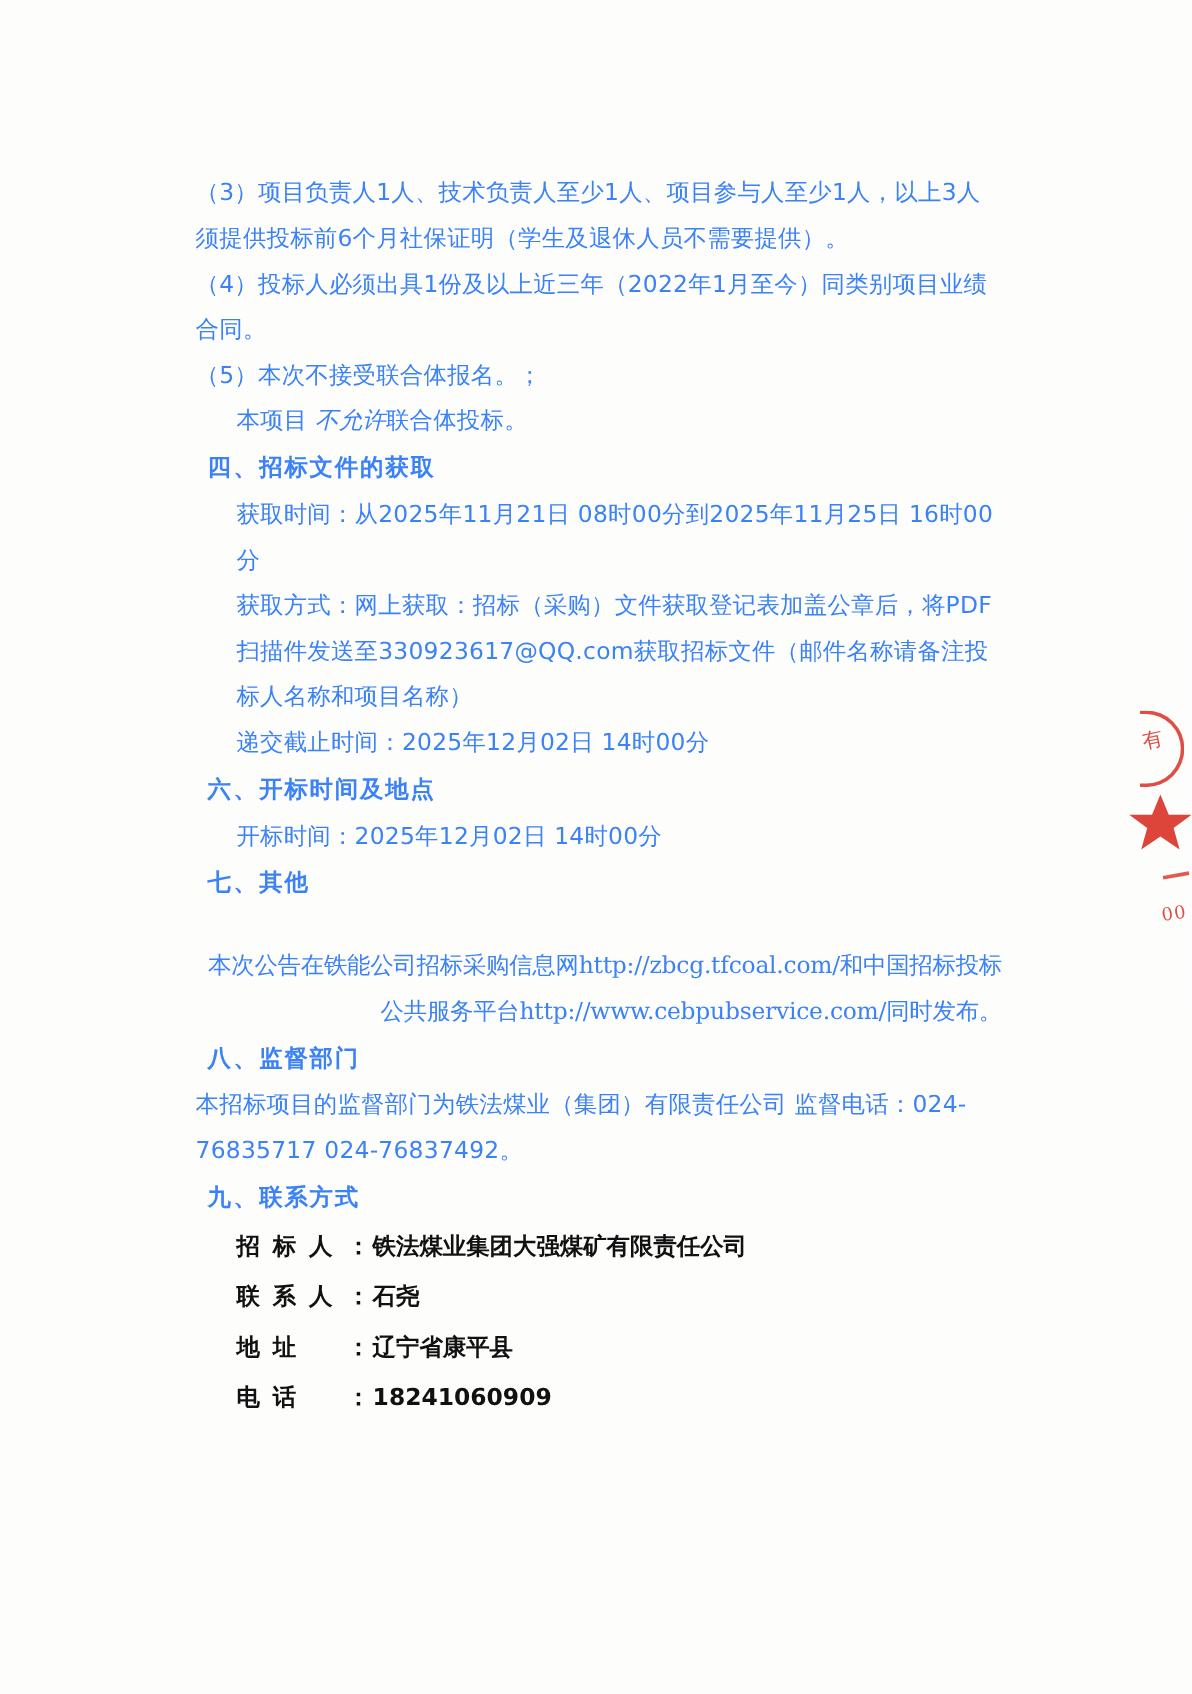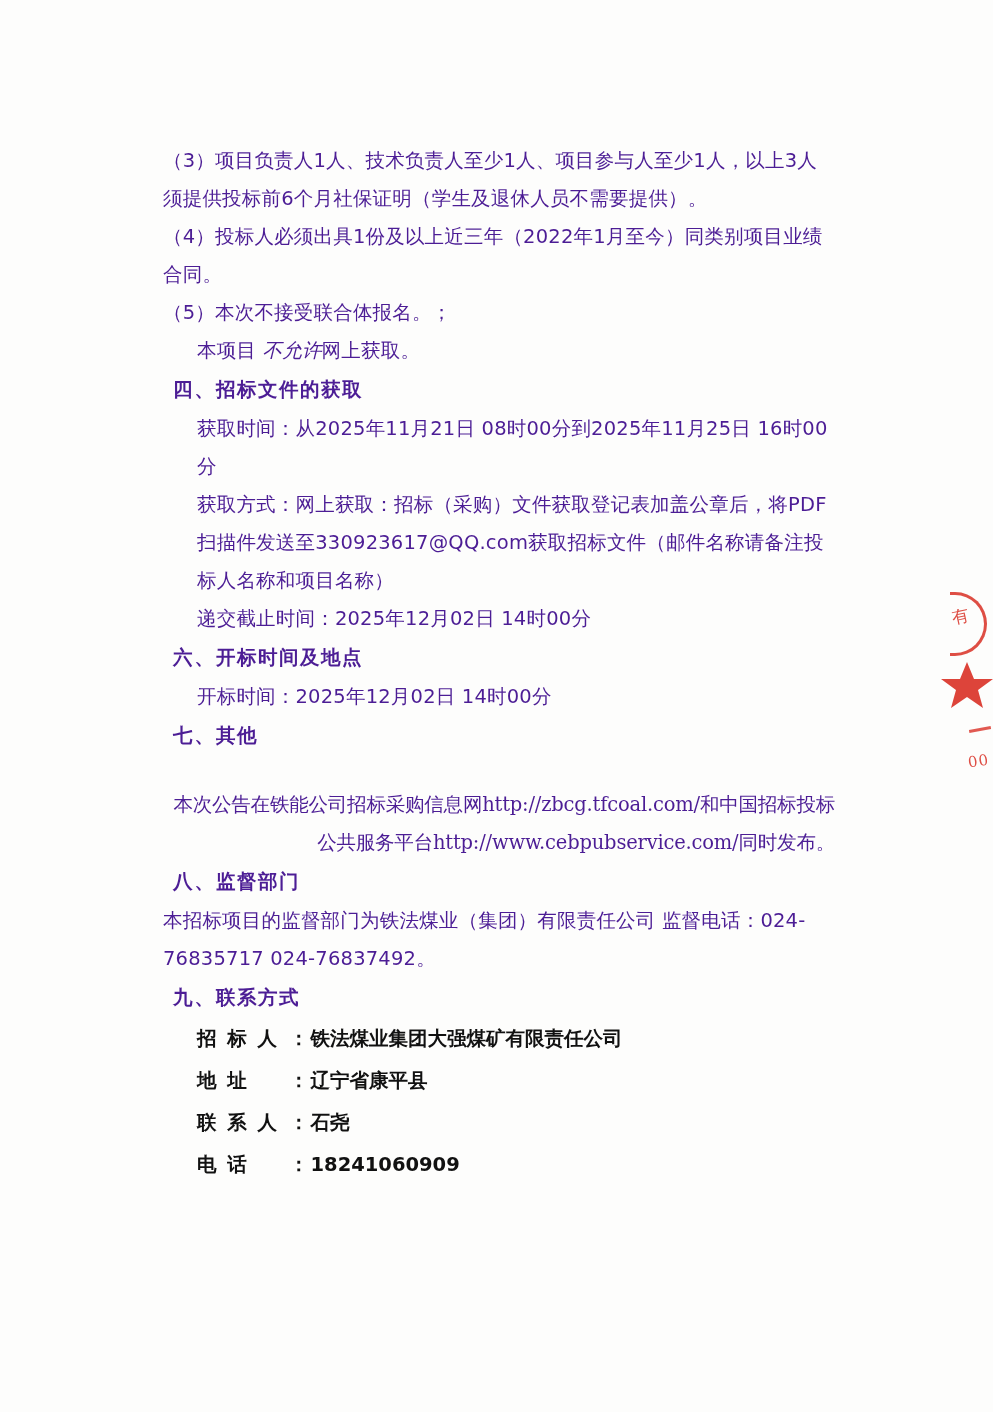--- a/index.html
+++ b/index.html
@@ -23,21 +23,21 @@
     position: absolute;
     left: 163px;
     top: 142px;
     width: 672px;
   }
   p {
     margin: 0;
     font-size: 19.5px;
     line-height: 38px;
     letter-spacing: 0.2px;
-    color: #4c1d95;
+    color: #3b82f6;
   }
   .indent1 { text-indent: 0; }
   .heading {
     font-weight: bold;
     padding-left: 10px;
     letter-spacing: 1.5px;
     font-size: 19.5px;
     line-height: 40px;
   }
   .heading .hnum { letter-spacing: 2px; }
@@ -126,21 +126,21 @@
 <body>
 
 <div class="page">
 
   <div class="doc-body">
 
     <p class="indent1">（3）项目负责人1人、技术负责人至少1人、项目参与人至少1人，以上3人须提供投标前6个月社保证明（学生及退休人员不需要提供）。</p>
     <p class="indent1">（4）投标人必须出具1份及以上近三年（2022年1月至今）同类别项目业绩合同。</p>
     <p class="indent1">（5）本次不接受联合体报名。；</p>
 
-    <p class="sub"><span>本项目 </span><span class="italic-em">不允许</span><span>网上获取。</span></p>
+    <p class="sub"><span>本项目 </span><span class="italic-em">不允许</span><span>联合体投标。</span></p>
 
     <p class="heading"><span class="hnum">四、</span><span>招标文件的获取</span></p>
     <p class="sub">获取时间：从2025年11月21日  08时00分到2025年11月25日  16时00分</p>
     <p class="sub">获取方式：网上获取：招标（采购）文件获取登记表加盖公章后，将PDF扫描件发送至330923617@QQ.com获取招标文件（邮件名称请备注投标人名称和项目名称）</p>
 
     <p class="sub">递交截止时间：2025年12月02日  14时00分</p>
 
     <p class="heading"><span class="hnum">六、</span><span>开标时间及地点</span></p>
     <p class="sub">开标时间：2025年12月02日  14时00分</p>
 
@@ -151,23 +151,23 @@
     <p class="hang mono-ish">本次公告在铁能公司招标采购信息网http://zbcg.tfcoal.com/和中国招标投标公共服务平台http://www.cebpubservice.com/同时发布。</p>
 
     <p class="heading"><span class="hnum">八、</span><span>监督部门</span></p>
     <p class="indent1">本招标项目的监督部门为铁法煤业（集团）有限责任公司  监督电话：024-76835717 024-76837492。</p>
 
     <p class="heading"><span class="hnum">九、</span><span>联系方式</span></p>
 
     <div>
       <span class="contact-line"><span class="contact-label tight">招  标  人</span><span class="contact-sep">：</span><span>铁法煤业集团大强煤矿有限责任公司</span></span>
 
+      <span class="contact-line"><span class="contact-label tight">联  系  人</span><span class="contact-sep">：</span><span>石尧</span></span>
+
       <span class="contact-line"><span class="contact-label tight">地      址</span><span class="contact-sep">：</span><span>辽宁省康平县</span></span>
-
-      <span class="contact-line"><span class="contact-label tight">联  系  人</span><span class="contact-sep">：</span><span>石尧</span></span>
 
       <span class="contact-line"><span class="contact-label tight">电      话</span><span class="contact-sep">：</span><span>18241060909</span></span>
     </div>
 
   </div>
 
   <div class="stamp stamp-arc">
     <span class="arc-char">有</span>
   </div>
   <div class="stamp stamp-star">

